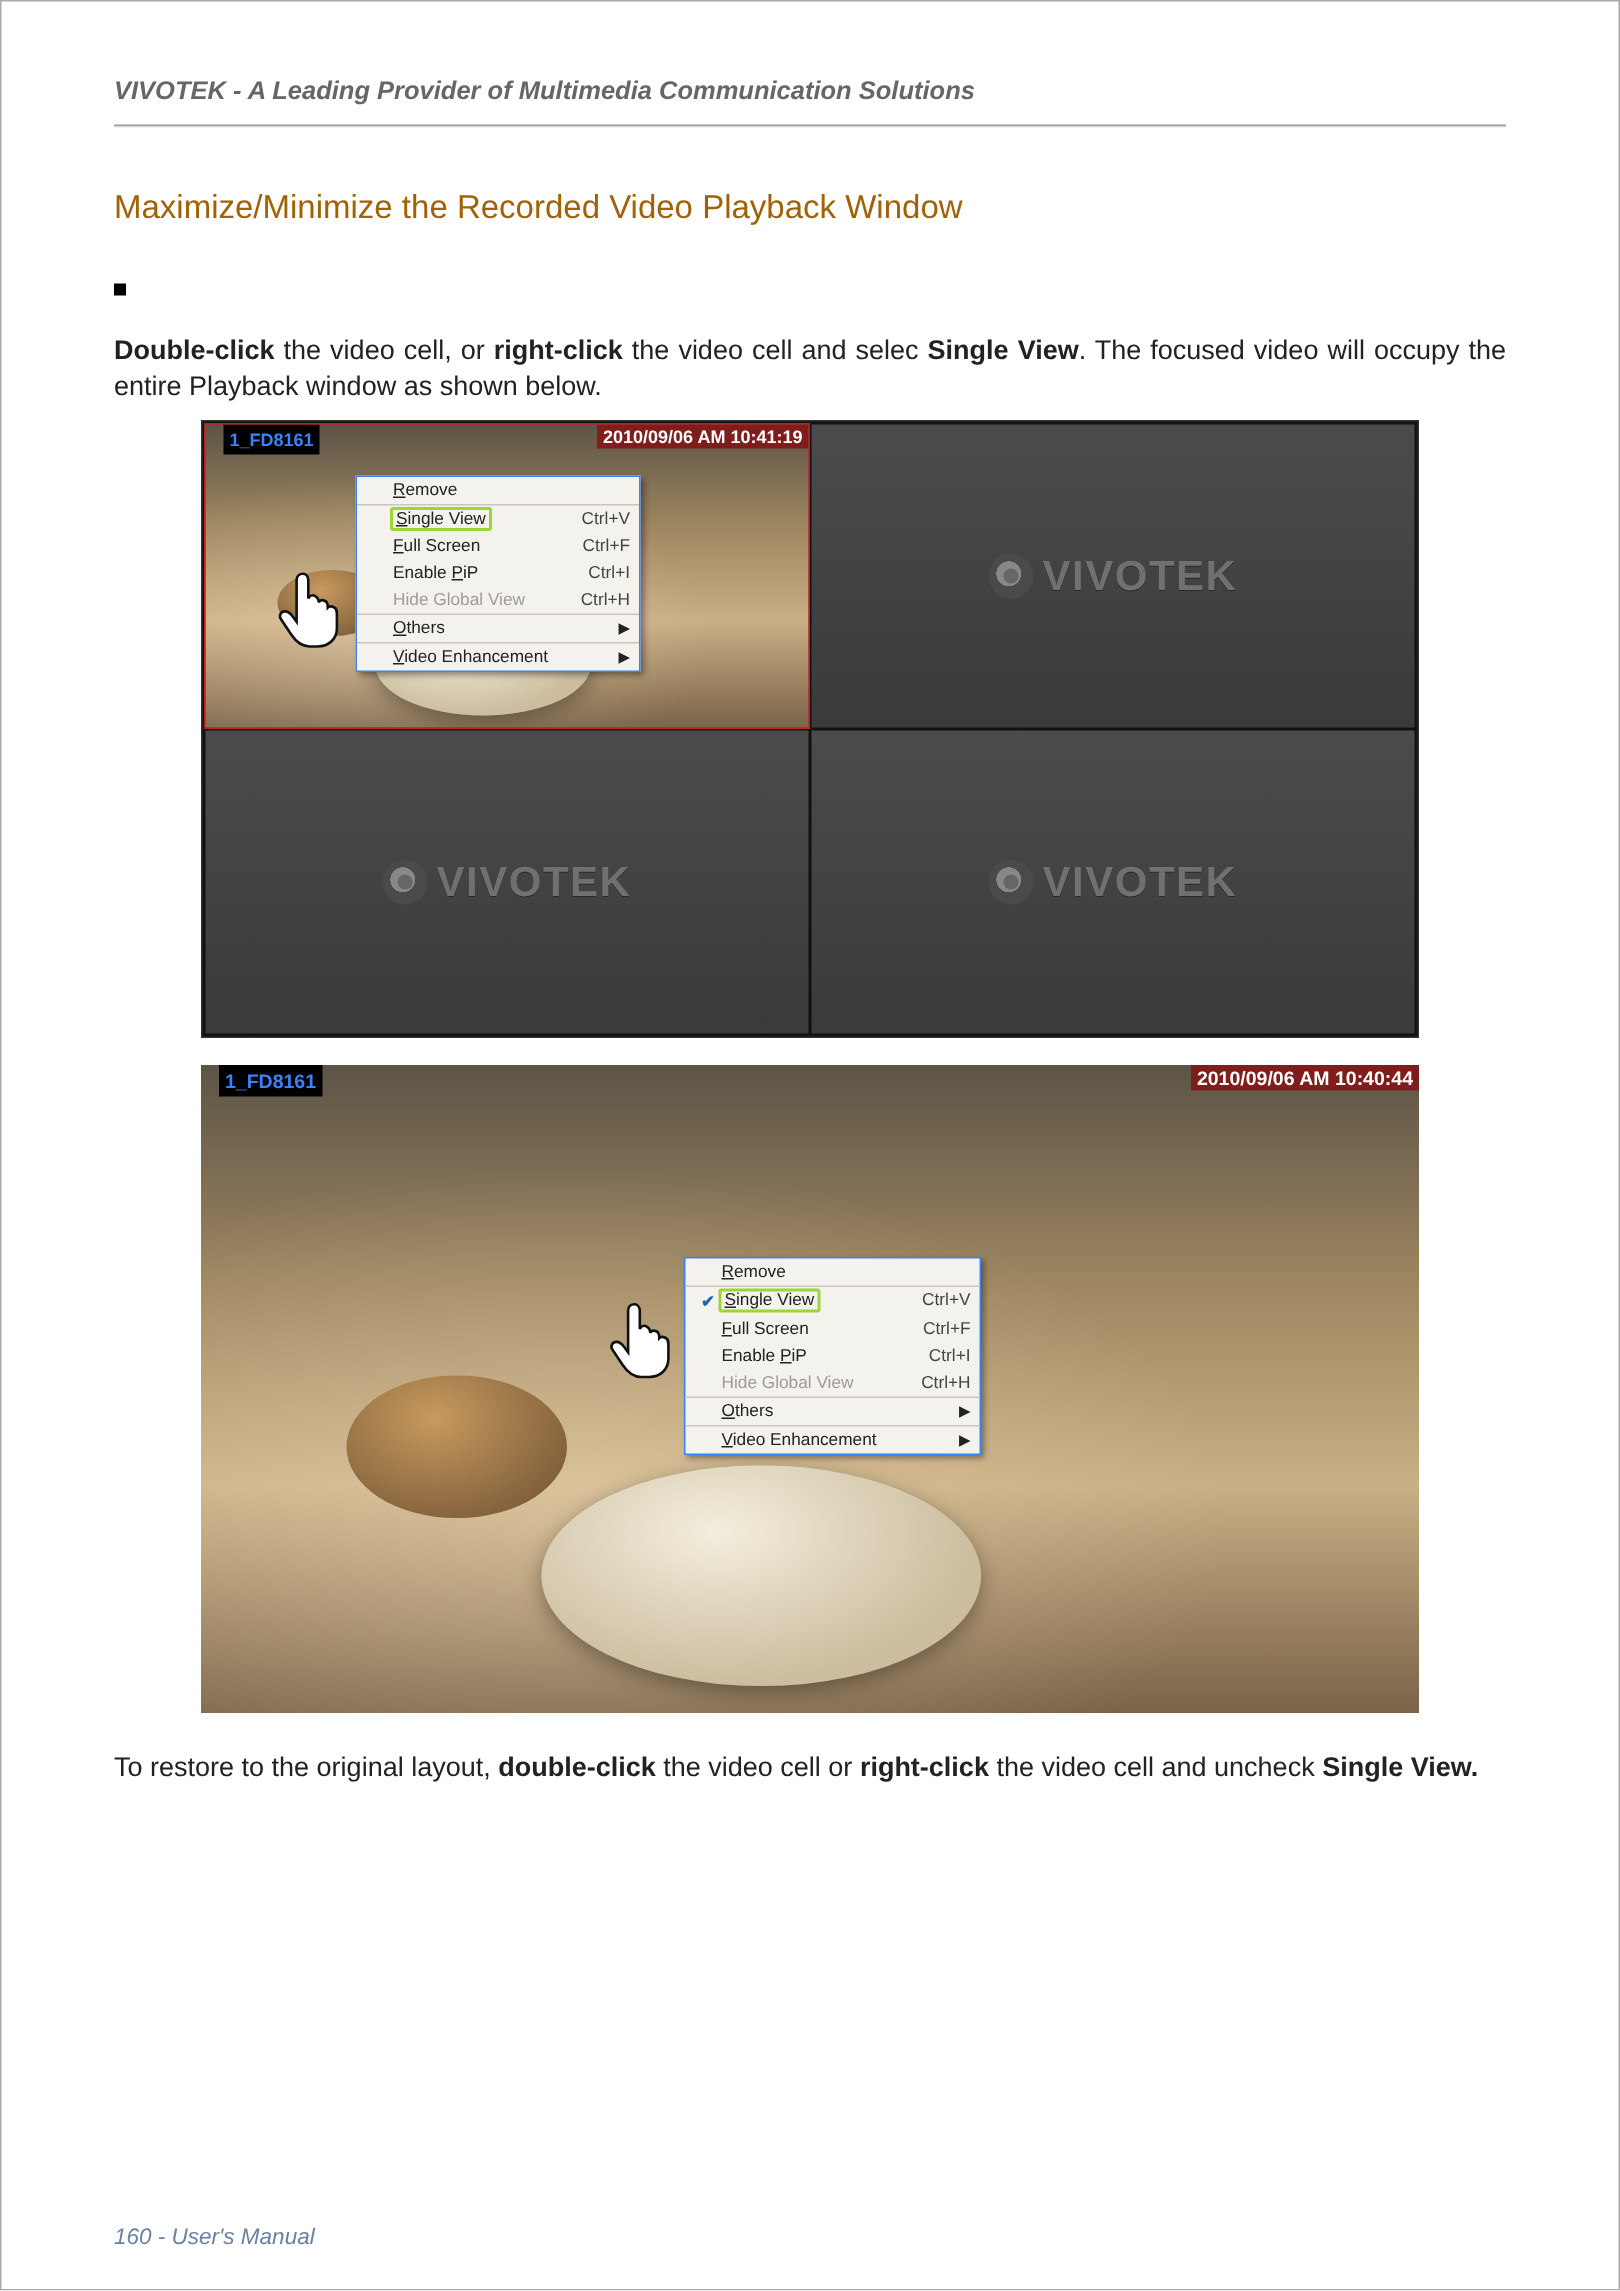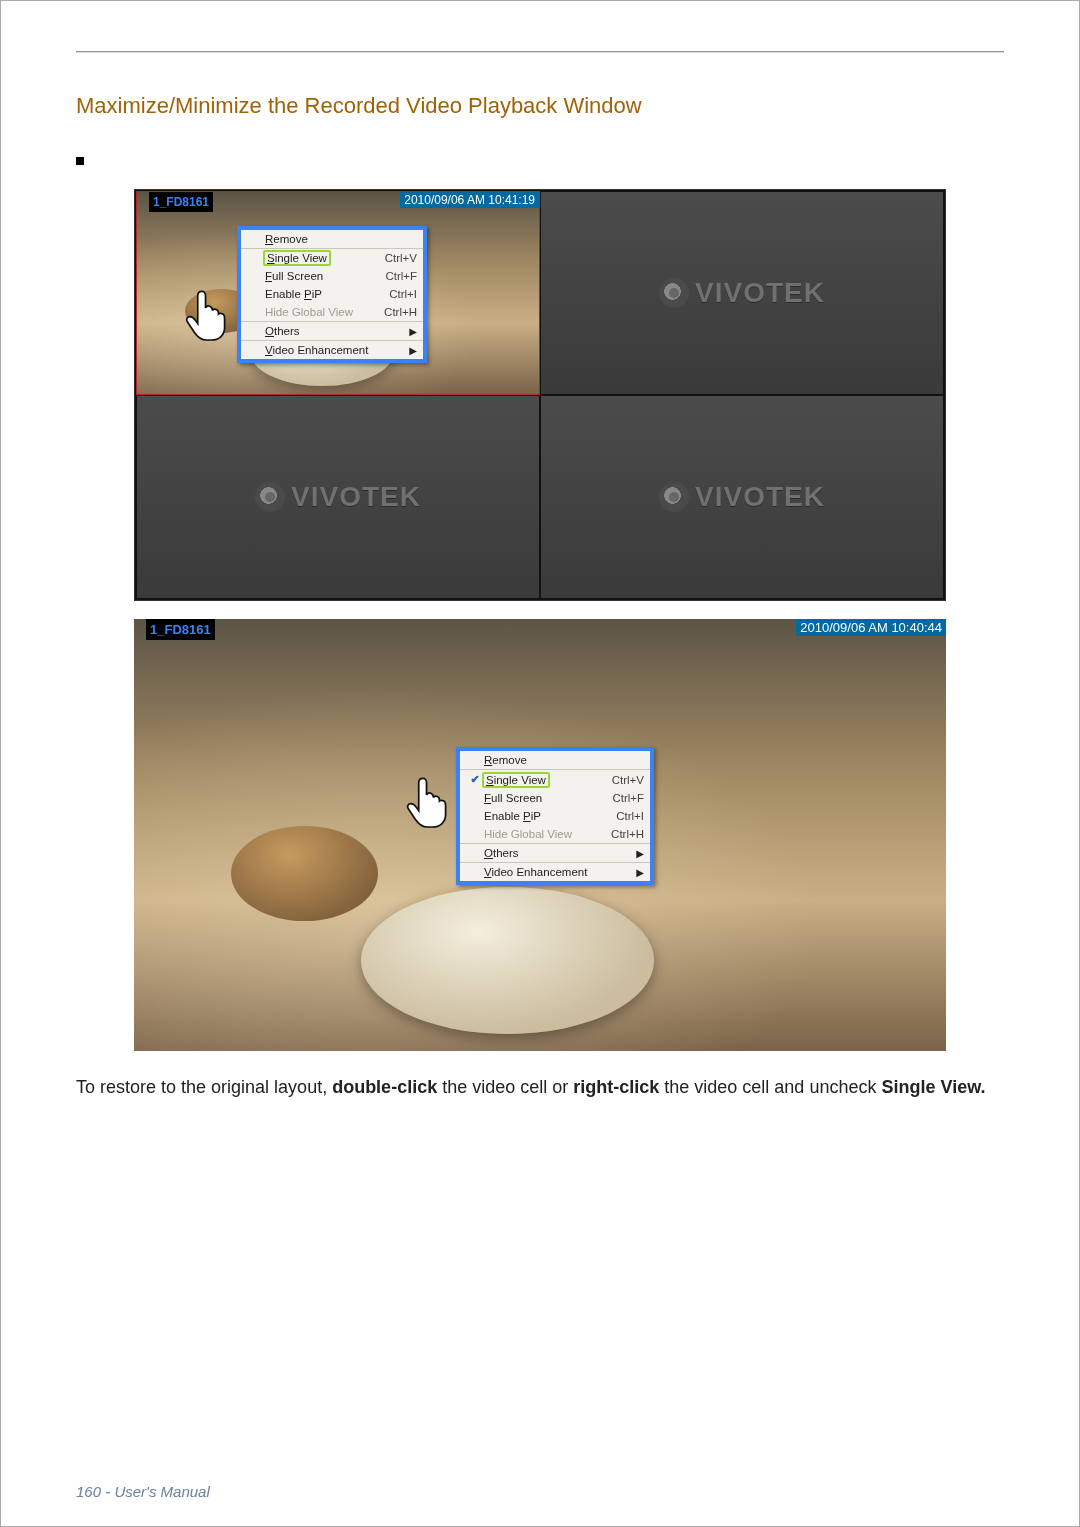--- a/index.html
+++ b/index.html
@@ -89,23 +89,23 @@
     font-weight: bold;
     padding: 3px 4px;
     background: #000;
     z-index: 5;
   }
   .cell-time {
     position: absolute;
     top: 0; right: 0;
     color: #fff;
     font-size: 12px;
-    font-weight: normal;
+    font-weight: bold;
     padding: 1px 4px;
-    background: #0369a1;
+    background: #7f1d1d;
     z-index: 5;
   }
   .room-bg {
     position: absolute; inset: 0;
     background:
       radial-gradient(ellipse at 30% 70%, rgba(255,235,200,0.35) 0%, rgba(0,0,0,0) 55%),
       linear-gradient(180deg, #5c5446 0%, #a08862 35%, #c9af85 65%, #7a6348 100%);
     filter: blur(0.3px);
   }
   
@@ -145,21 +145,21 @@
     position: relative;
   }
   .brand-logo .eye::after {
     content:""; position:absolute; width:10px; height:10px; border-radius:50%;
     background:#666; left:10px; top:10px;
   }
   
   .ctx {
     position: absolute;
     background: #f4f2ed;
-    border: 4px solid #3b82f6;
+    border: 1px solid #3b82f6;
     box-shadow: 2px 2px 4px rgba(0,0,0,0.4);
     font-size: 11.5px;
     color: #222;
     z-index: 10;
   }
   .ctx .row {
     display: flex; align-items: center;
     padding: 3px 6px;
     white-space: nowrap;
   }
@@ -202,28 +202,32 @@
     font-style: italic;
     font-size: 15px;
   }
   .footer .pg { font-style: italic; }
 </style>
 </head>
 <body>
 
 <div class="page">
 
+  <div class="header-bar">VIVOTEK - A Leading Provider of Multimedia Communication Solutions</div>
   <div class="divider"></div>
 
   <div class="section-title">Maximize/Minimize the Recorded Video Playback Window</div>
 
   <div class="bullet-row">
     <div class="bullet"></div>
   </div>
 
+  <p class="body-text">
+    <b>Double-click</b><span> the video cell, or </span><b>right-click</b><span> the video cell and selec </span><b>Single View</b><span>. The focused video will occupy the entire Playback window as shown below.</span>
+  </p>
 
   <div class="quad figure">
     <div class="quad-row">
       <div class="cell big active">
         <div class="room-bg"></div>
         <div class="cell-label">1_FD8161</div>
         <div class="cell-time">2010/09/06 AM 10:41:19</div>
 
         <div class="cursor-hand" style="left:46px; top:94px;">
           <svg viewBox="0 0 60 64">

